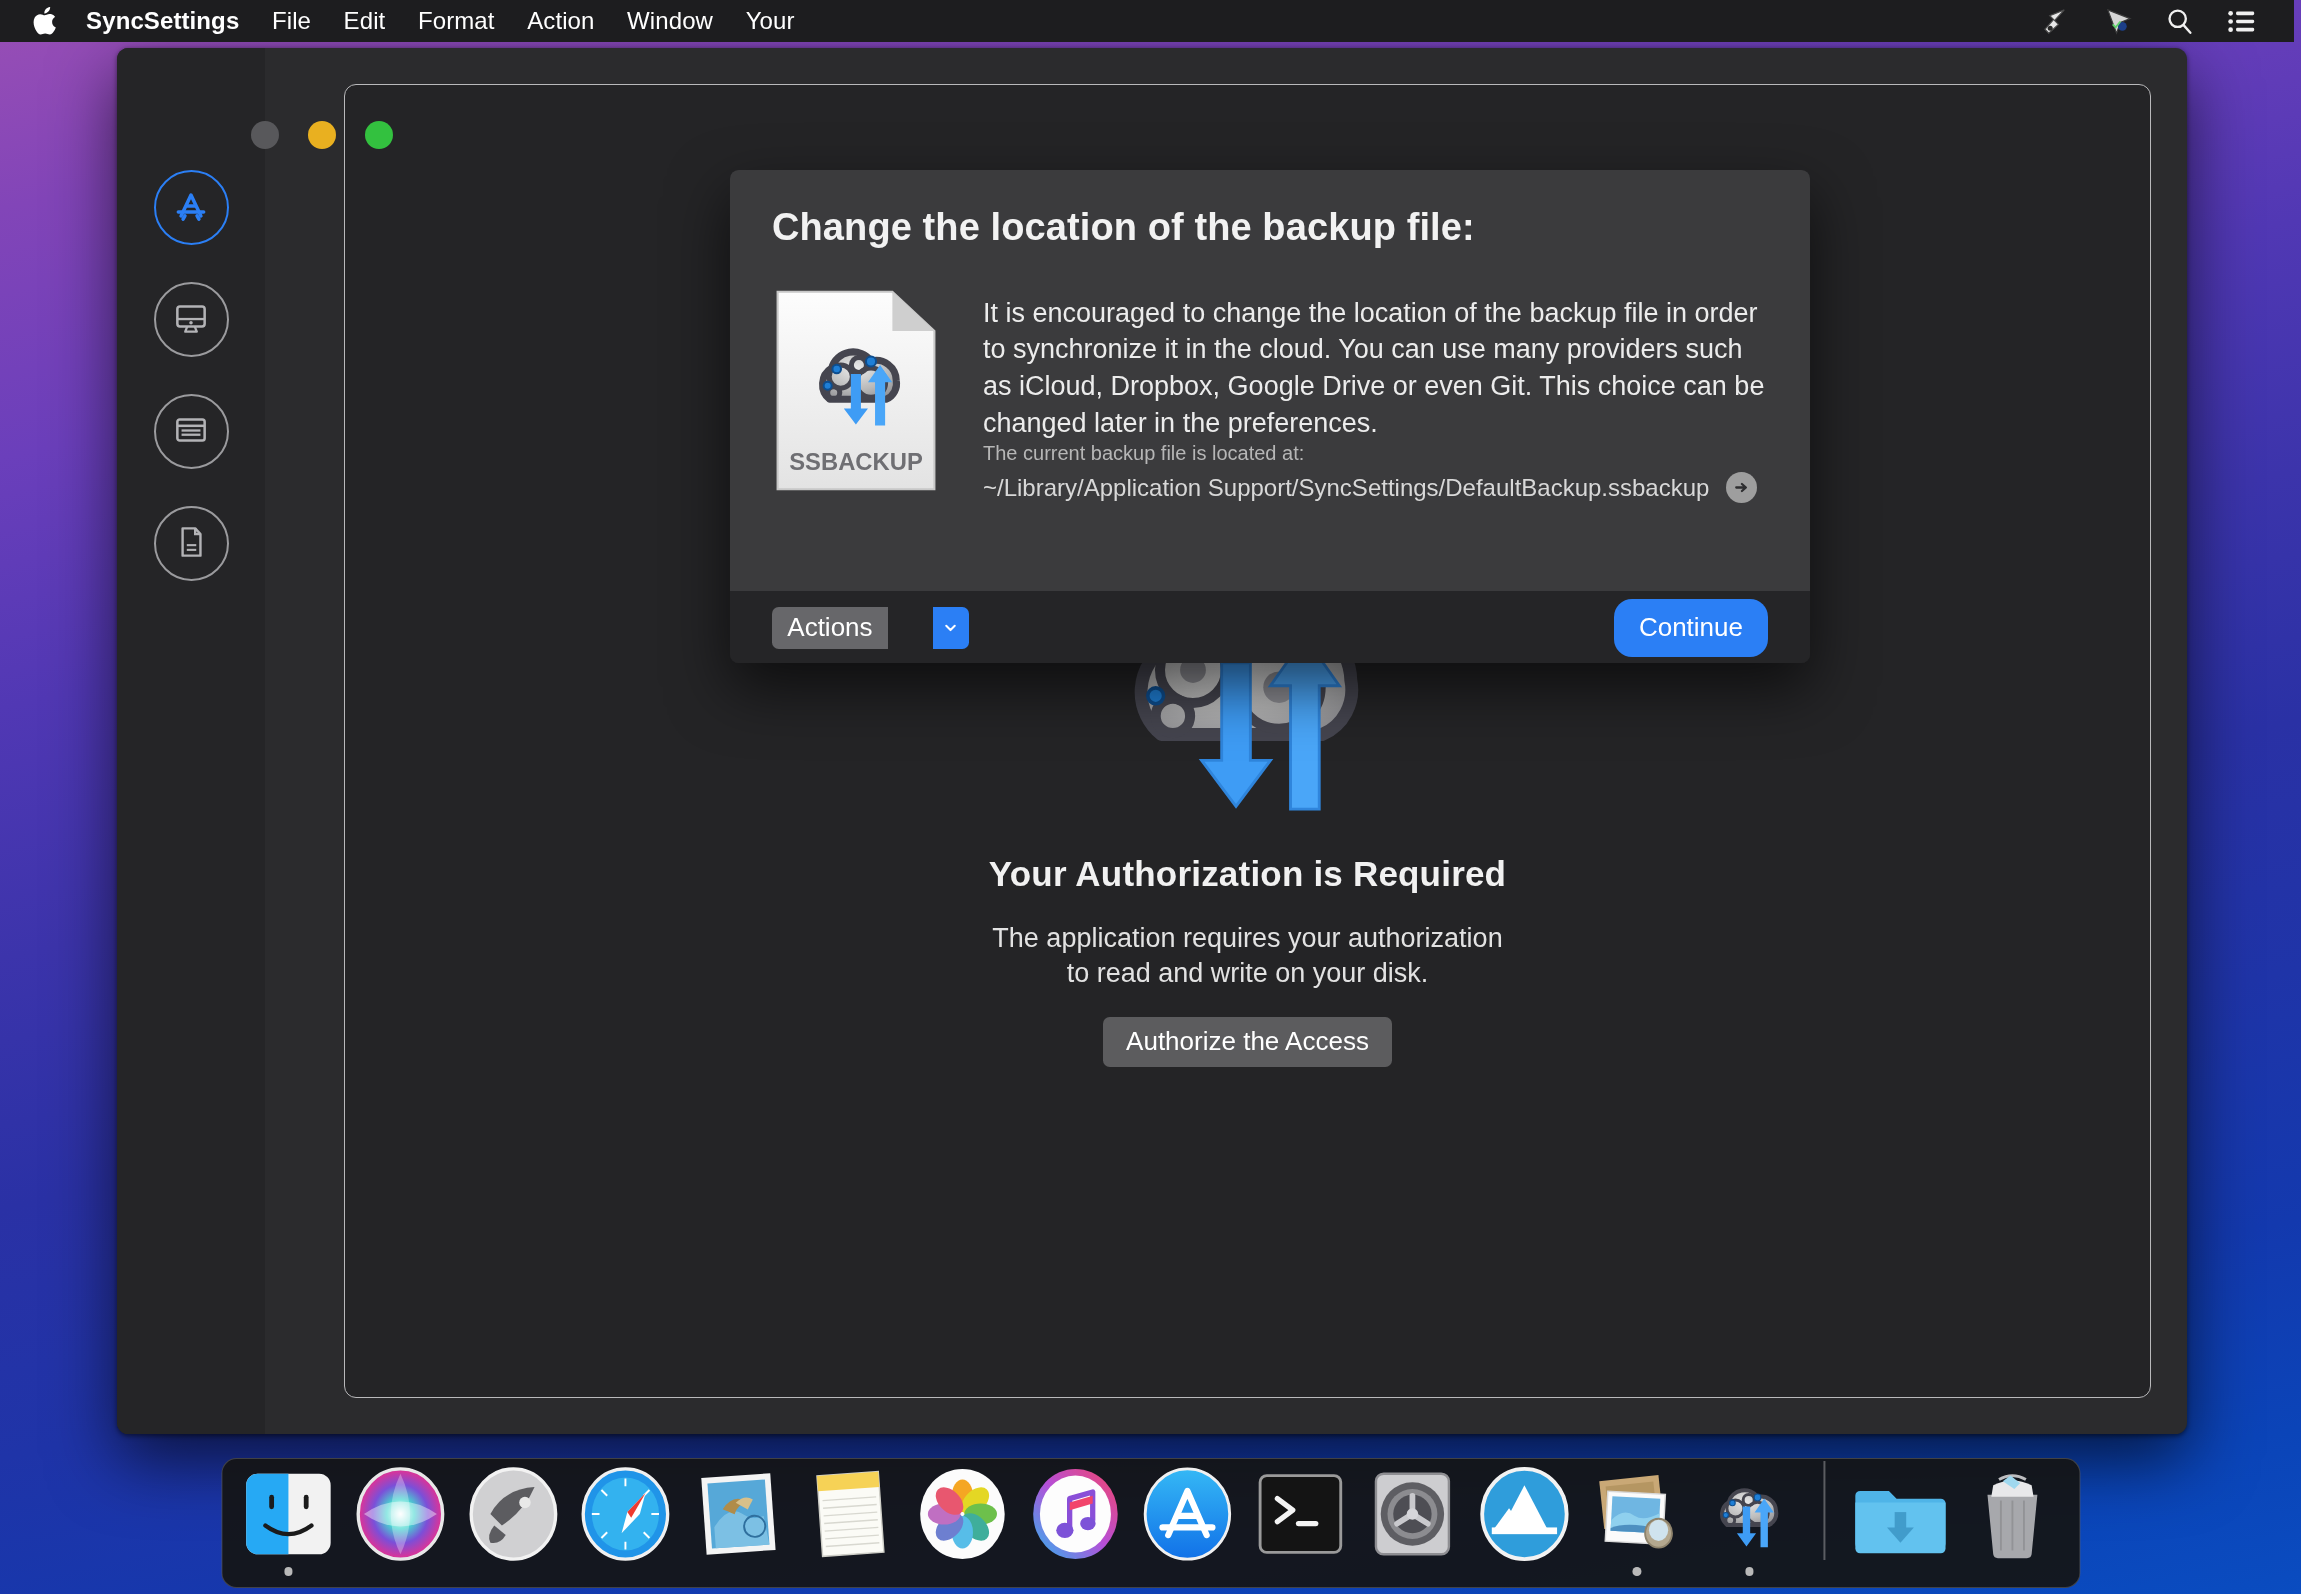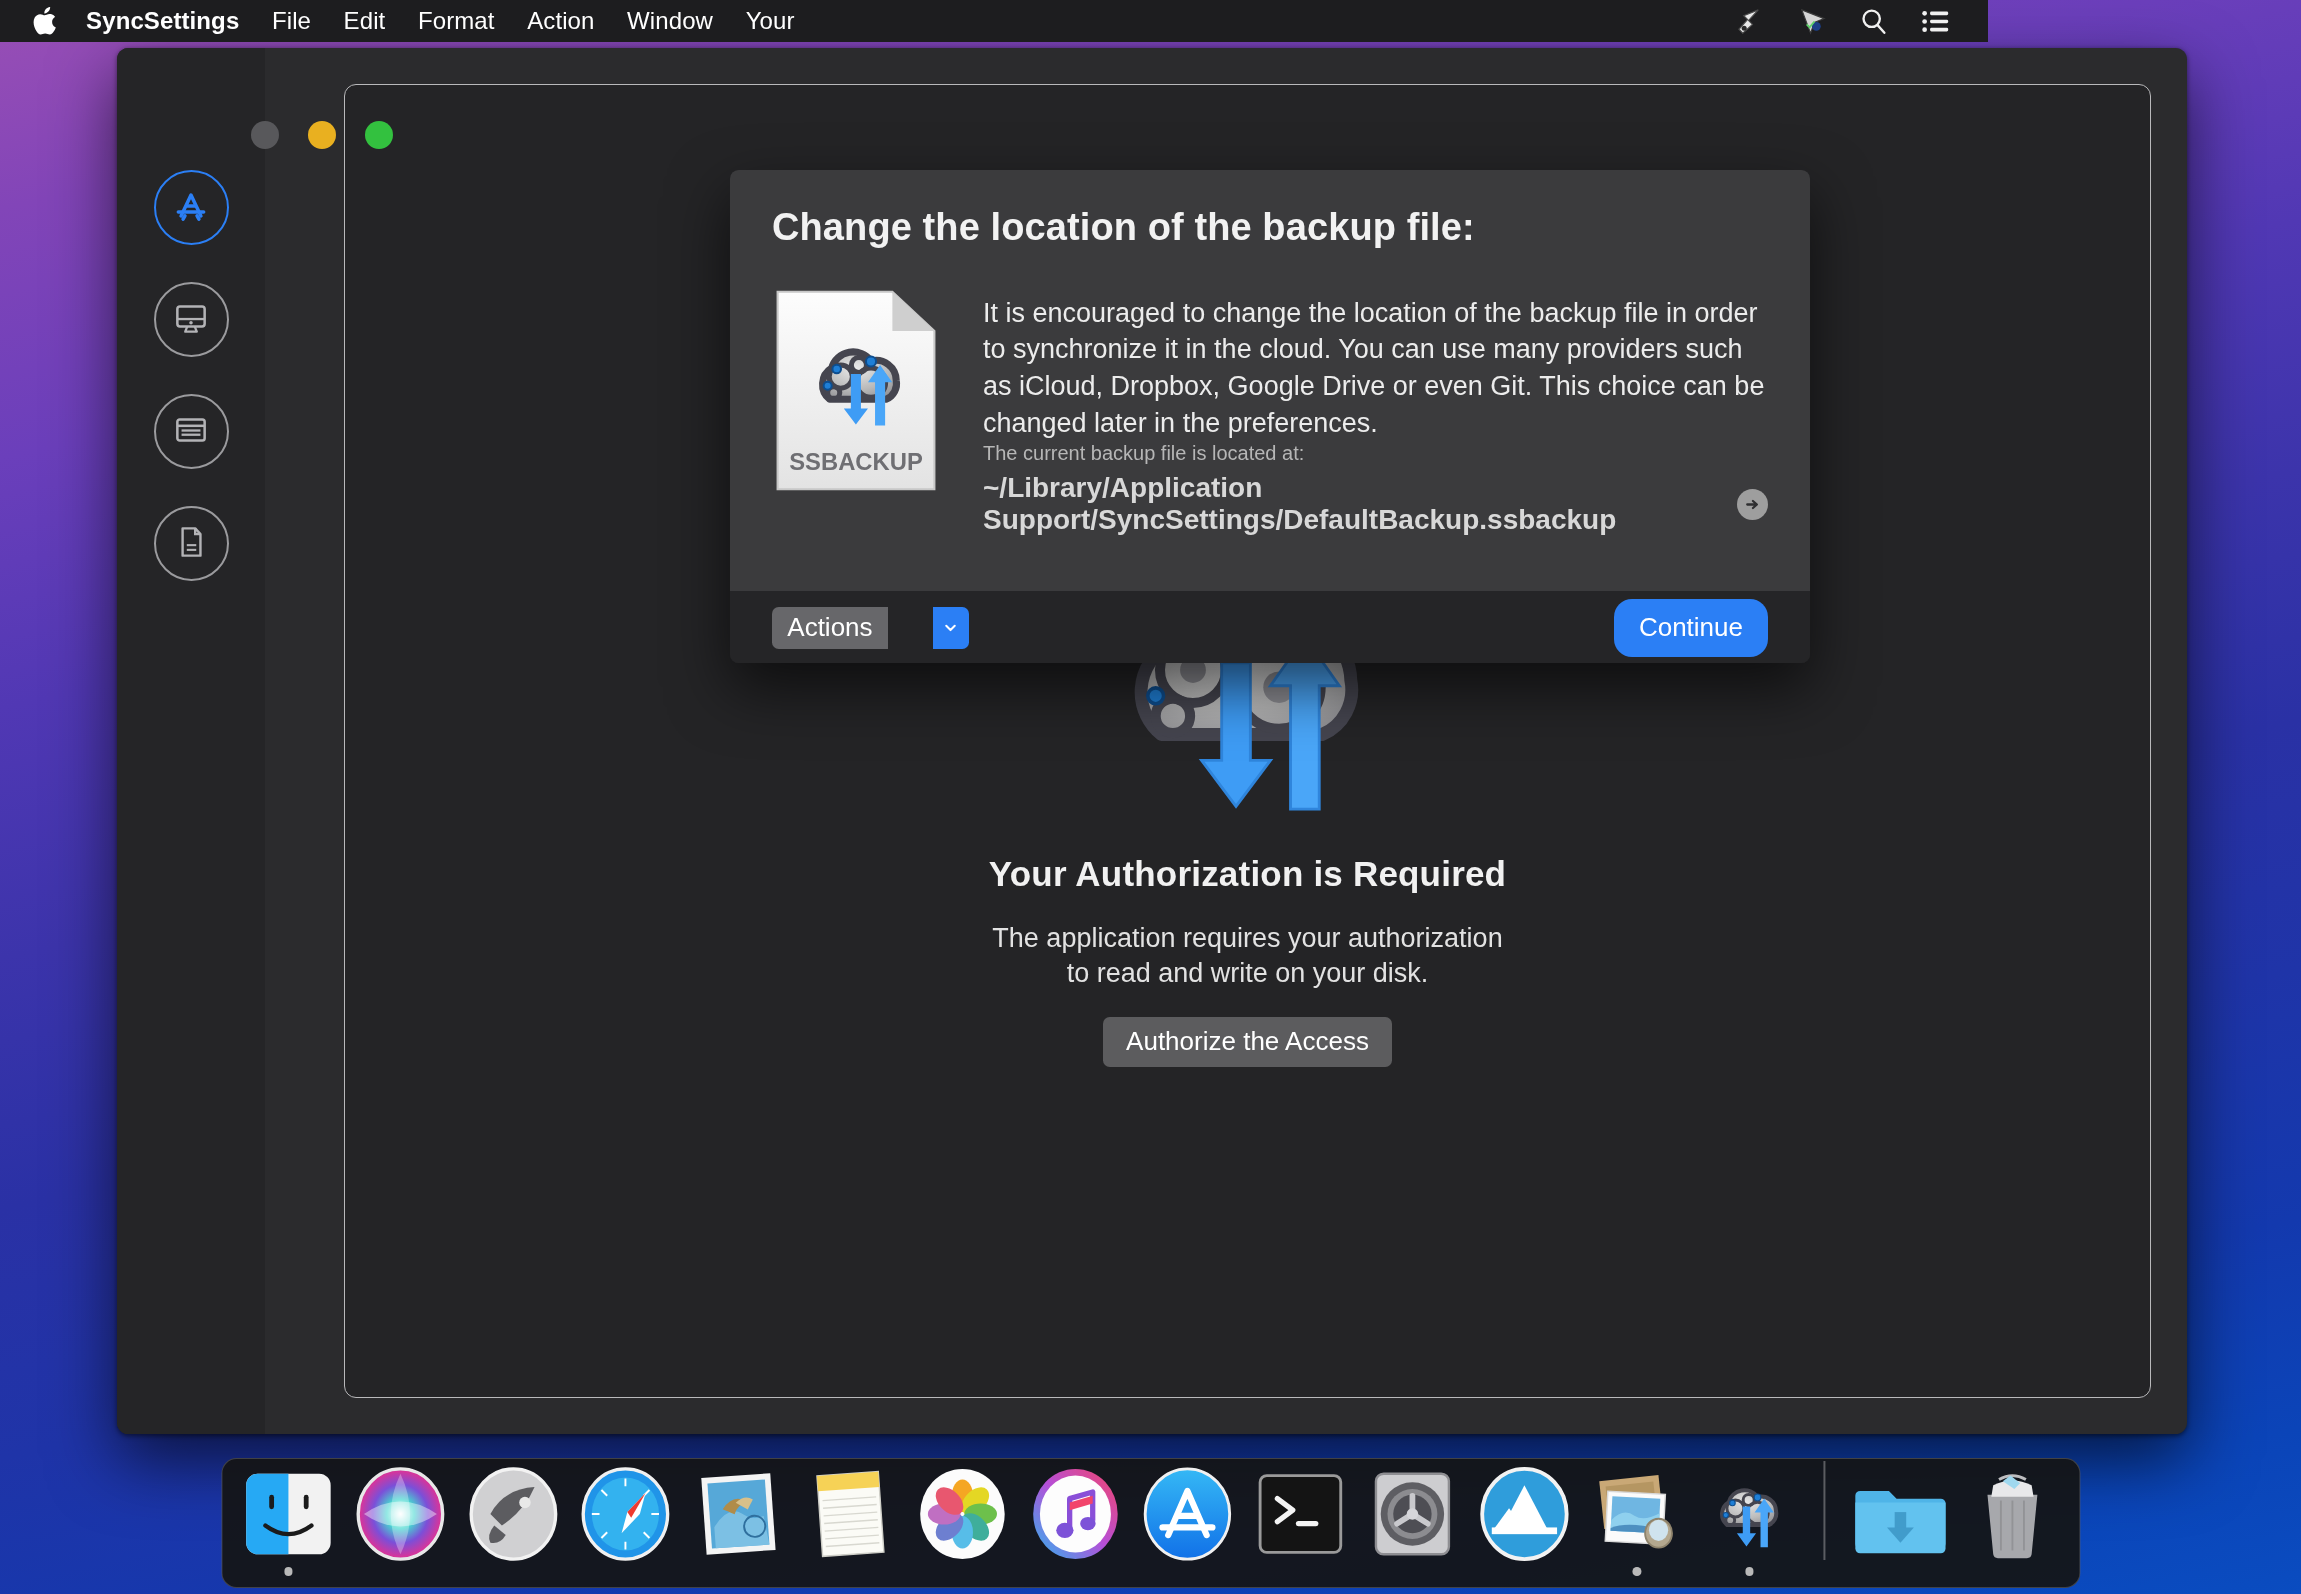--- a/index.html
+++ b/index.html
@@ -13,21 +13,21 @@
   
   #desktop {
     position: absolute; inset: 0;
     background: linear-gradient(168deg, #9a4fb5 0%, #8245b8 10%, #6b3fbb 22%,
                 #5138b4 34%, #3c34ab 46%, #2a31a5 58%, #1f34a8 70%,
                 #1339ae 82%, #0b44b8 92%, #0a4cc0 100%);
   }
 
   
   #menubar {
-    position: absolute; top: 0; left: 0; width: 1988px; height: 42px;
+    position: absolute; top: 0; left: 0; width: 2294px; height: 42px;
     background: #1d1d1f;
     display: flex; align-items: center;
     padding: 0 15.3px;
     z-index: 100;
   }
   .apple-logo {
     width: 27px; height: 29px; margin: 0 23px 0 17px;
     display: flex; align-items: center; justify-content: center;
   }
   .menu-item {
@@ -122,21 +122,21 @@
     margin-bottom: 40px;
   }
   #sheet-row { display: flex; gap: 43px; }
   #file-icon { width: 168px; flex: 0 0 168px; }
   #sheet-text { padding-top: 5.7px; }
   #sheet-para {
     color: #ececec; font-size: 27px; line-height: 1.36;
   }
   #sheet-located { color: #b6b6b6; font-size: 20px; margin-bottom: 7.6px; }
   #sheet-pathrow { display: flex; align-items: center; gap: 17px; }
-  #sheet-path { color: #d8d8d8; font-size: 28px; font-weight: bold; }
+  #sheet-path { color: #d8d8d8; font-size: 24px; }
   #reveal-btn {
     width: 31px; height: 31px; border-radius: 50%;
     background: #9e9e9e; display: flex; align-items: center; justify-content: center;
     flex: 0 0 31px;
   }
   #sheet-footer {
     background: #252527; width: 100%; height: 73px;
     display: flex; align-items: center;
     padding: 0 42px;
   }

